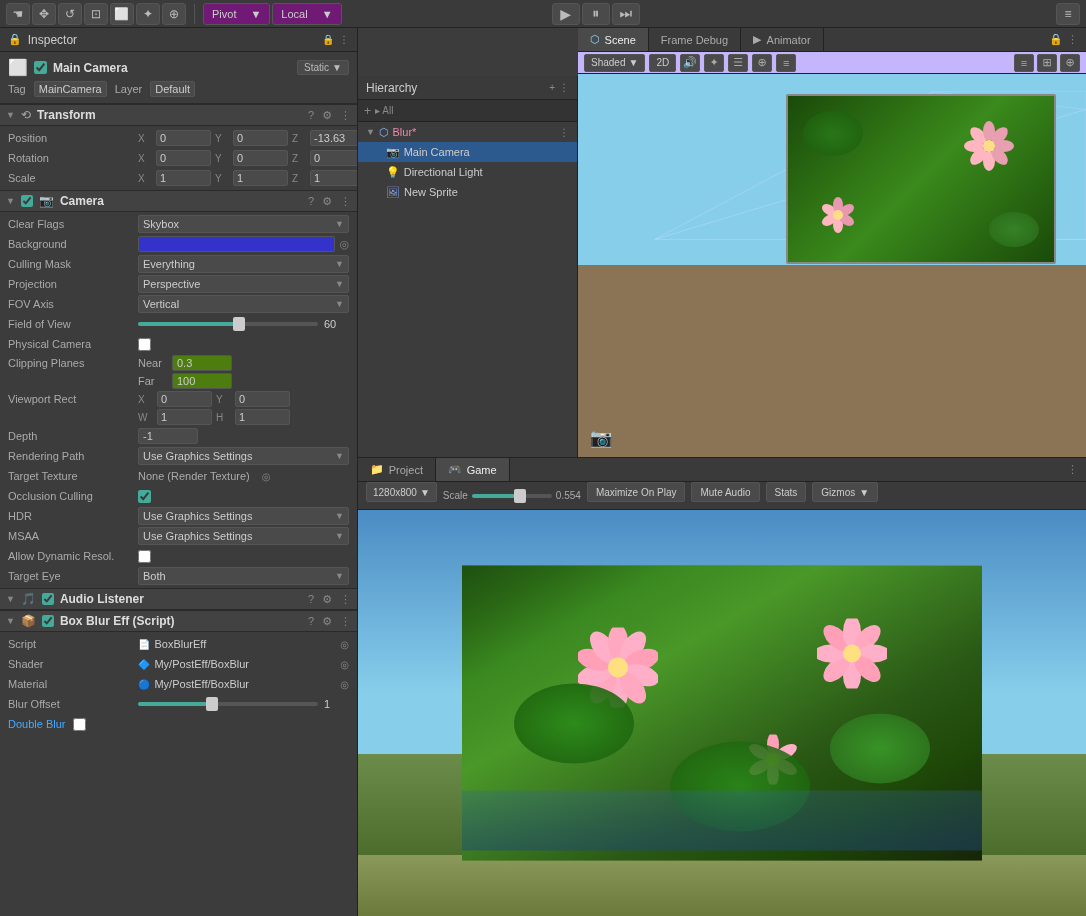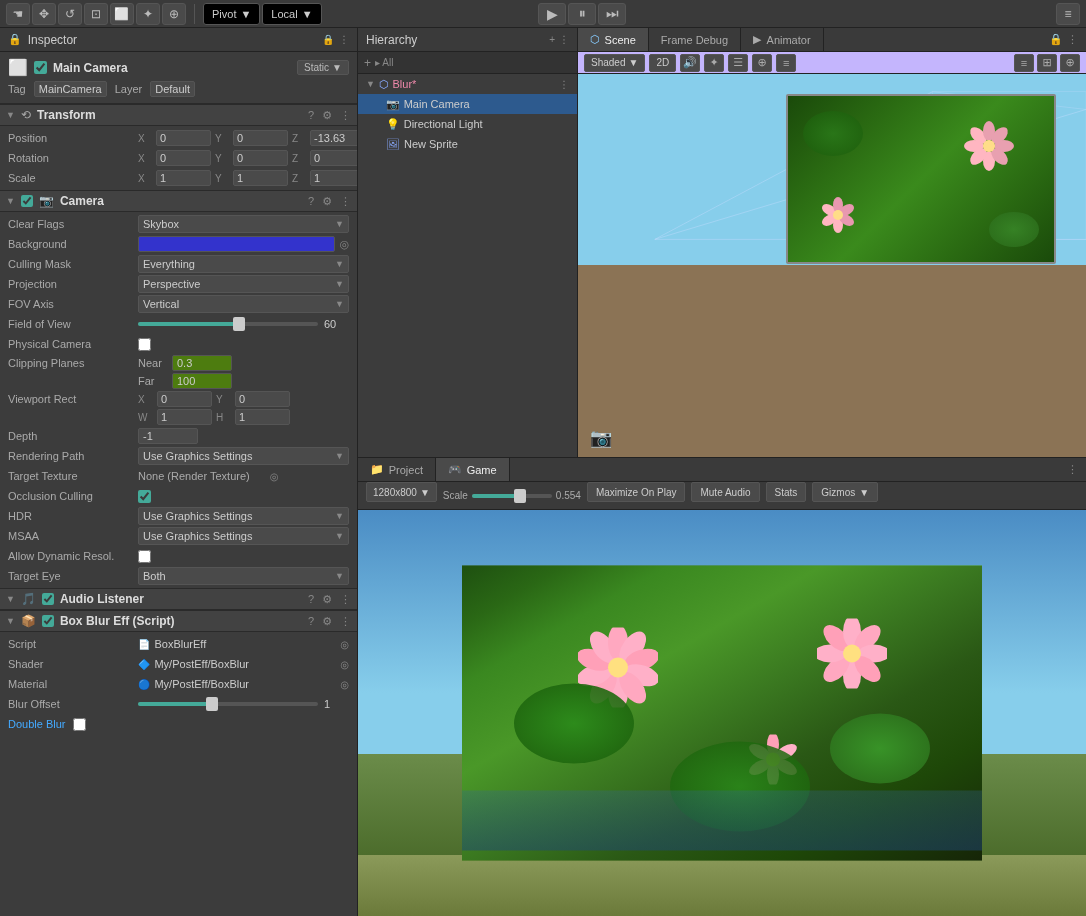--- a/index.html
+++ b/index.html
@@ -32,28 +32,28 @@
       border: 1px solid #555;
       border-radius: 3px;
       display: flex; align-items: center; justify-content: center;
       cursor: pointer;
       color: #bbb;
       font-size: 12px;
     }
     .toolbar-separator { width: 1px; height: 20px; background: #555; margin: 0 4px; }
     .toolbar-group { display: flex; gap: 2px; align-items: center; }
     .toolbar-dropdown {
-      background: #000000;
+      background: #701a75;
       border: 1px solid #555;
       border-radius: 3px;
       padding: 2px 8px;
       color: #ccc;
       font-size: 11px;
       height: 22px;
-      display: flex; align-items: center; gap: 4px;
+      display: flex; align-items: center; gap: 14px;
     }
     .play-controls { display: flex; gap: 2px; margin: 0 auto; }
     .play-btn {
       width: 28px; height: 22px;
       background: #4a4a4a;
       border: 1px solid #555;
       border-radius: 3px;
       display: flex; align-items: center; justify-content: center;
       cursor: pointer;
       color: #bbb;
@@ -254,21 +254,21 @@
       background: #4a4a4a;
       border: 1px solid #555;
       border-radius: 2px;
       padding: 1px 3px;
       color: #ccc;
       font-size: 11px;
       width: 55px;
     }
 
     
-    .target-row { display: flex; align-items: center; gap: 20px; }
+    .target-row { display: flex; align-items: center; gap: 12px; }
     .target-icon { color: #888; font-size: 10px; cursor: pointer; }
 
     
     .add-component-btn {
       background: #4a4a4a;
       border: 1px solid #555;
       border-radius: 3px;
       padding: 4px 0;
       color: #ccc;
       font-size: 11px;
@@ -297,20 +297,21 @@
     }
 
     
     .hierarchy-panel {
       width: 220px;
       background: #3c3c3c;
       border-right: 1px solid #222;
       display: flex;
       flex-direction: column;
       flex-shrink: 0;
+      margin-top: 48px;
     }
     .hier-item {
       height: 20px;
       display: flex;
       align-items: center;
       padding: 0 8px;
       gap: 4px;
       cursor: pointer;
     }
     .hier-item.selected { background: #2d5a8e; }

